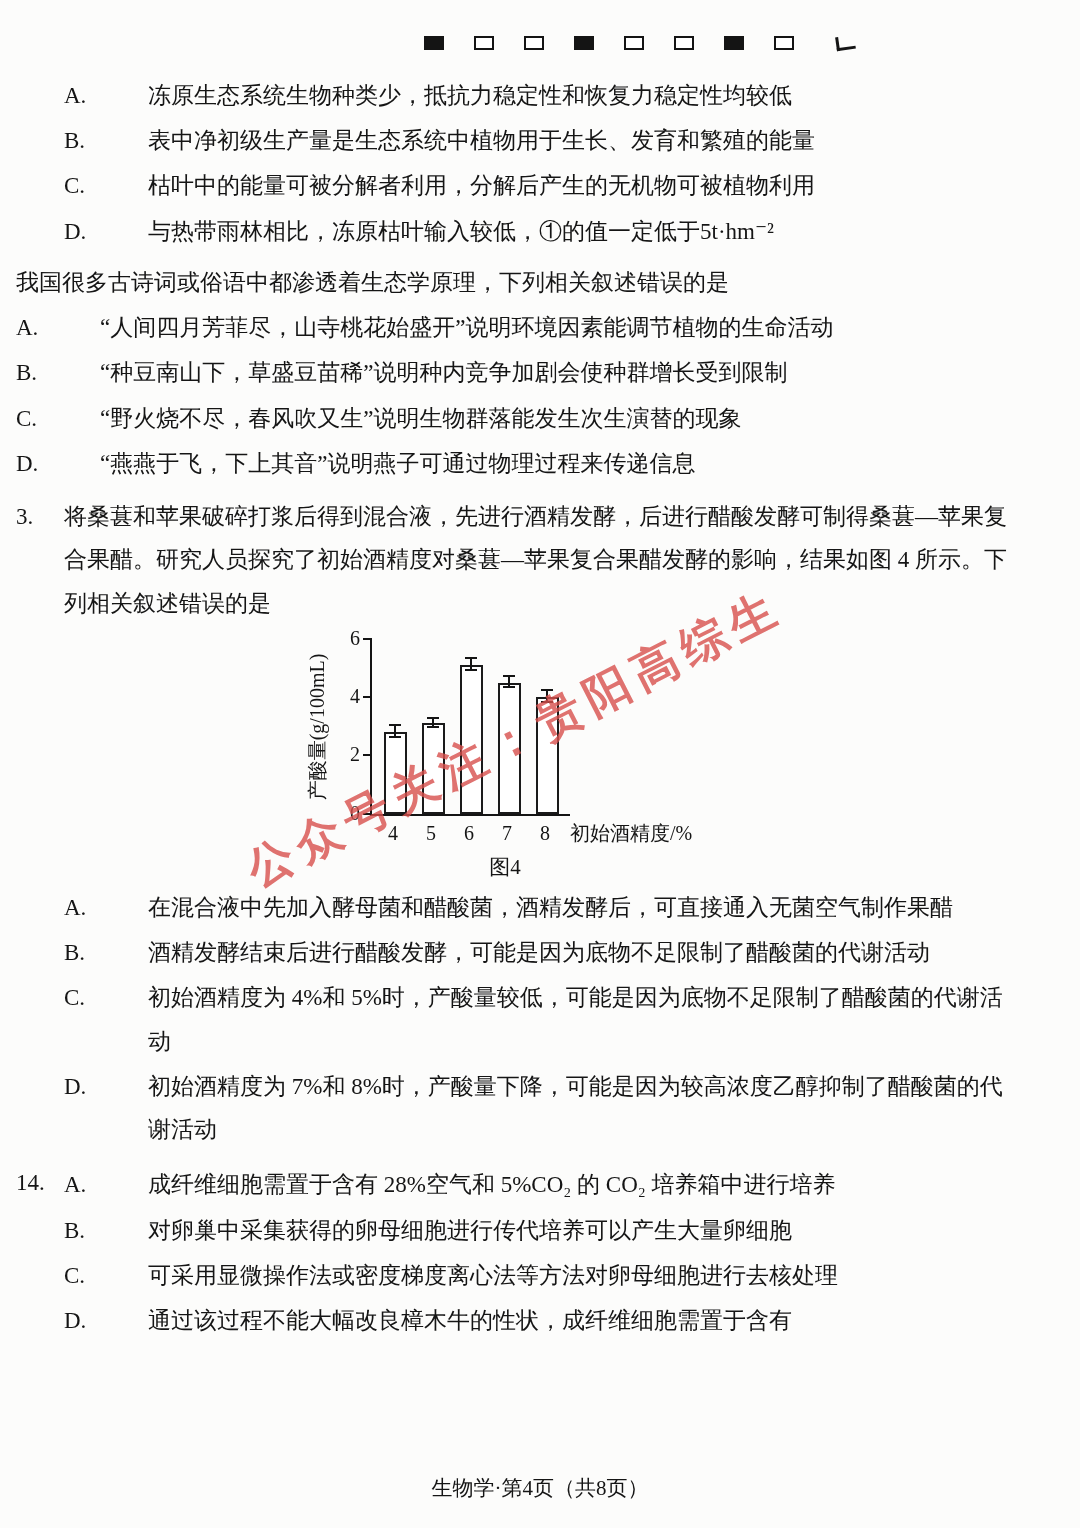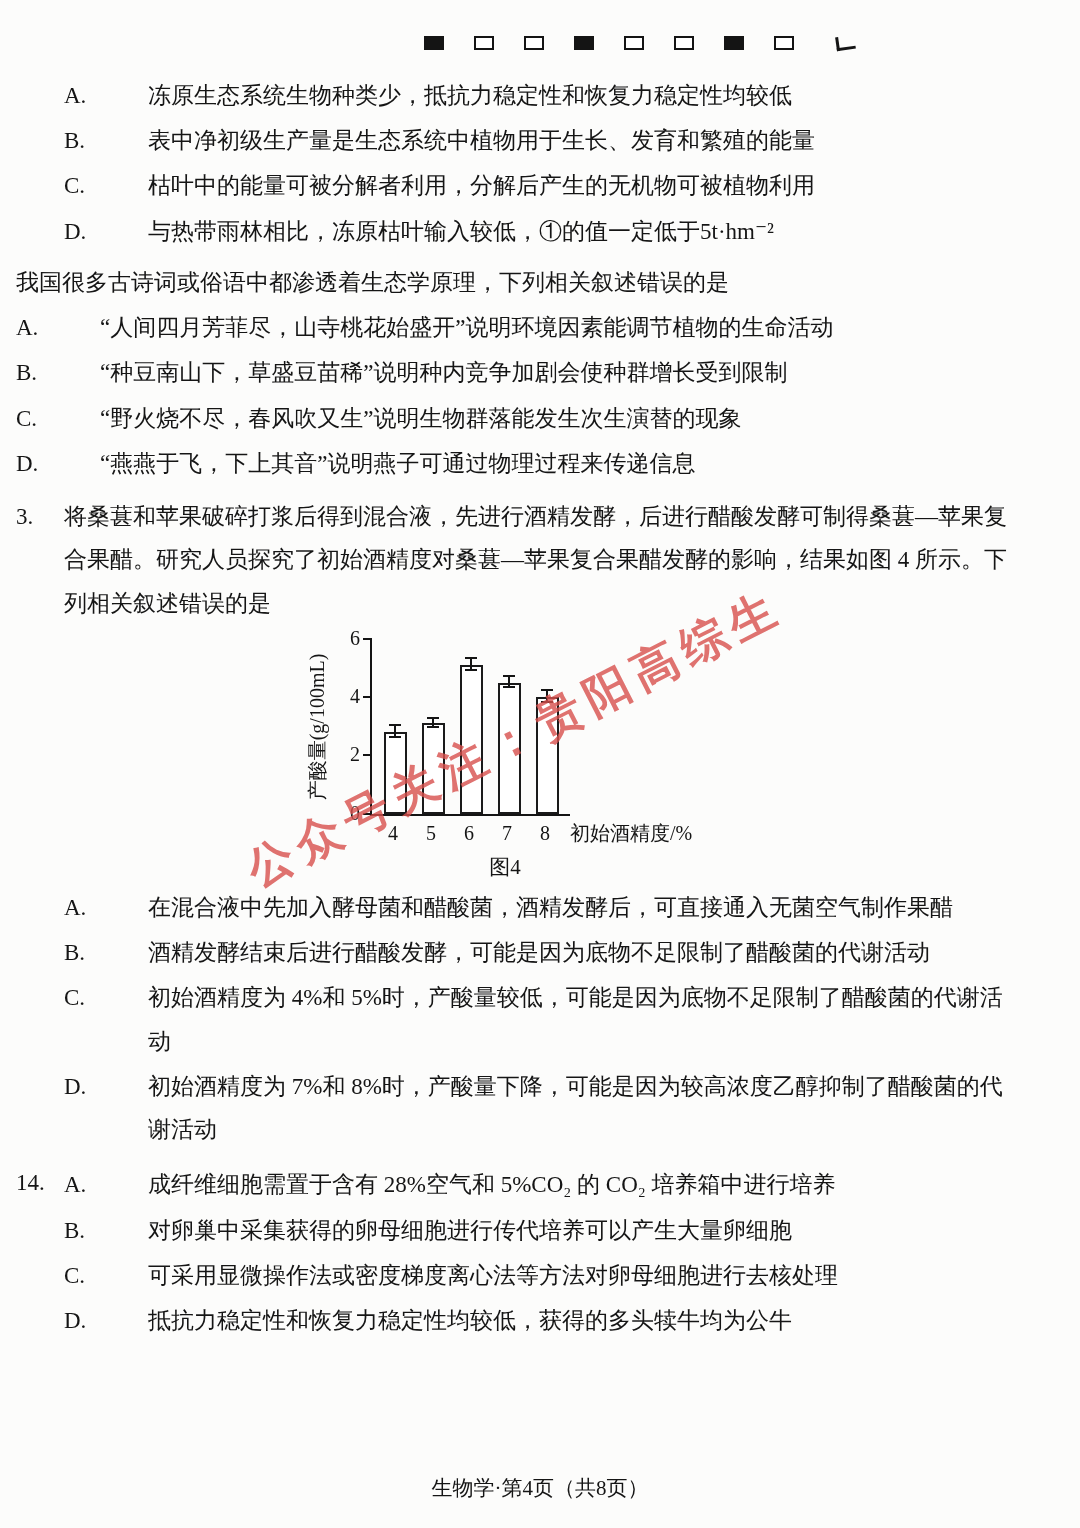--- a/index.html
+++ b/index.html
@@ -220,21 +220,21 @@
       <div class="opt">
         <span class="marker">B.</span>
         <span class="otext">对卵巢中采集获得的卵母细胞进行传代培养可以产生大量卵细胞</span>
       </div>
       <div class="opt">
         <span class="marker">C.</span>
         <span class="otext">可采用显微操作法或密度梯度离心法等方法对卵母细胞进行去核处理</span>
       </div>
       <div class="opt">
         <span class="marker">D.</span>
-        <span class="otext">抵抗力稳定性和恢复力稳定性均较低，获得的多头犊牛均为公牛</span>
+        <span class="otext">通过该过程不能大幅改良樟木牛的性状，成纤维细胞需置于含有</span>
       </div>
     </div>
   </div>
 
 </div>
 
 <div class="watermark">公众号关注：贵阳高综生</div>
 
 <div class="footer">生物学·第4页（共8页）</div>
 

